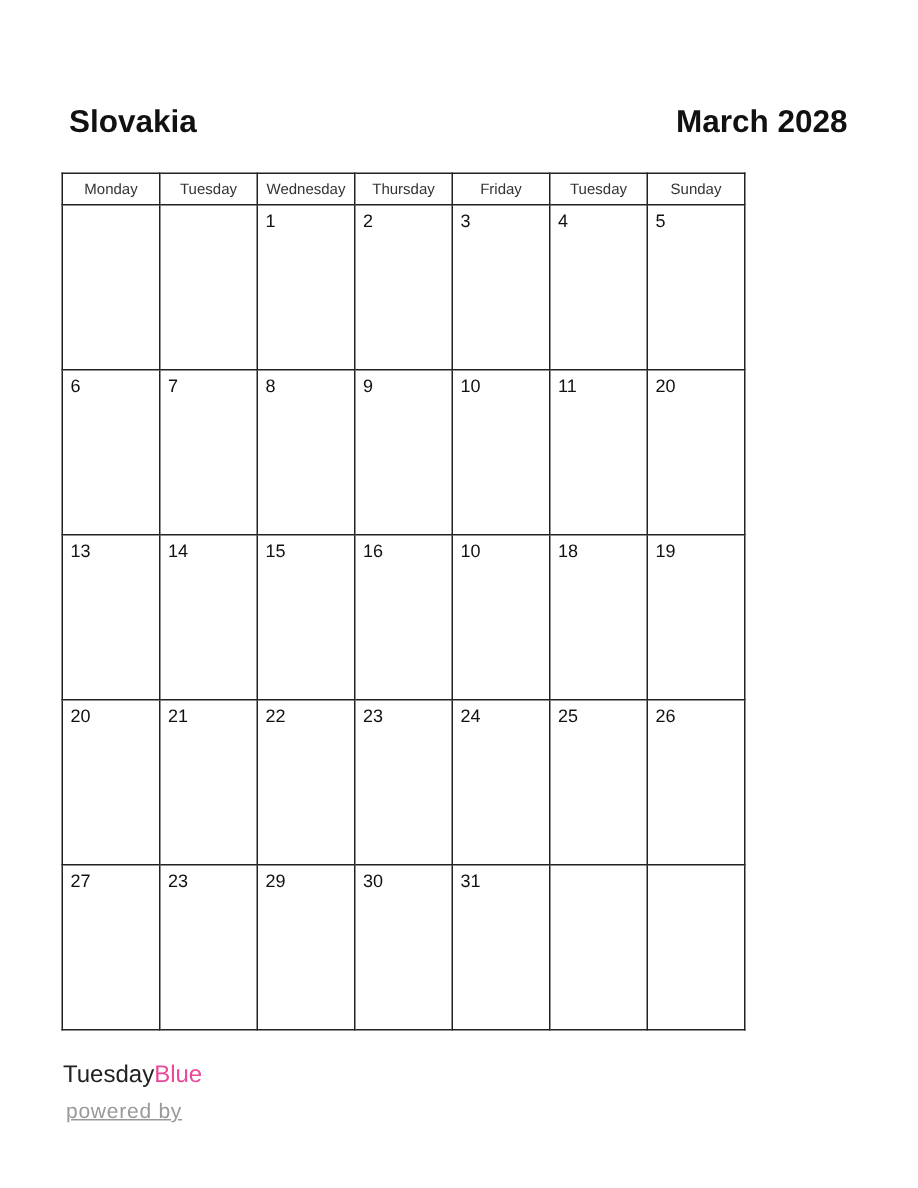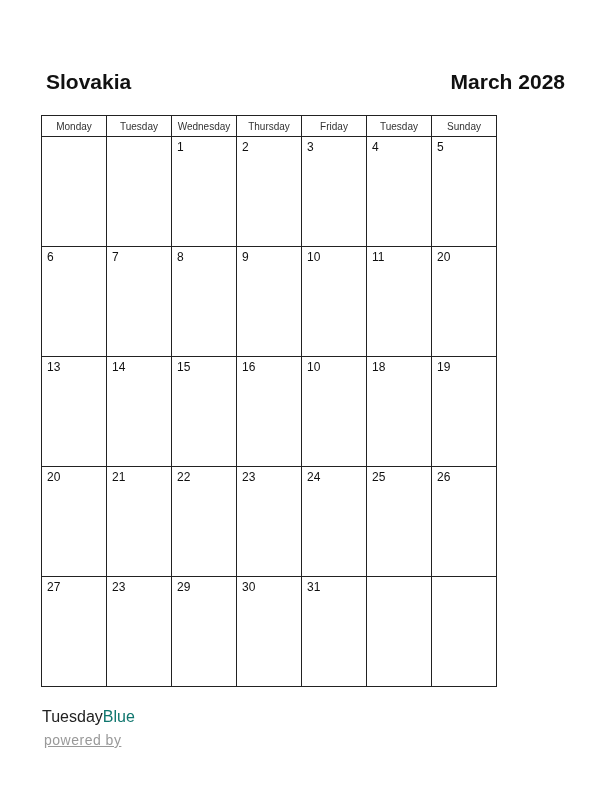--- a/index.html
+++ b/index.html
@@ -6,21 +6,21 @@
   body { width: 612px; height: 792px; position: relative; font-family: "Liberation Sans", "DejaVu Sans", sans-serif; color: #111; overflow: hidden; }
   .title-left { position: absolute; left: 46px; top: 70px; font-size: 21px; font-weight: bold; }
   .title-right { position: absolute; right: 47px; top: 70px; font-size: 21px; font-weight: bold; }
   table.cal { position: absolute; left: 41px; top: 115px; width: 456px; border-collapse: collapse; table-layout: fixed; }
   table.cal td, table.cal th { border: 1px solid #222; padding: 0; }
   table.cal th { height: 20px; font-size: 10px; font-weight: normal; color: #333; text-align: center; vertical-align: middle; }
   table.cal td { height: 109px; vertical-align: top; font-size: 12px; }
   table.cal td span { display: block; padding: 3px 0 0 5px; }
   .powered { position: absolute; left: 44px; top: 732px; font-size: 14px; color: #999; letter-spacing: 0.5px; text-decoration: underline; }
   .brand { position: absolute; left: 42px; top: 708px; font-size: 16px; color: #222; }
-  .brand .blue { color: #0f766e; }
+  .brand .blue { color: #ec4899; }
 </style>
 </head>
 <body>
 
 <div class="title-left">Slovakia</div>
 <div class="title-right">March 2028</div>
 
 <table class="cal">
   <thead>
     <tr>

